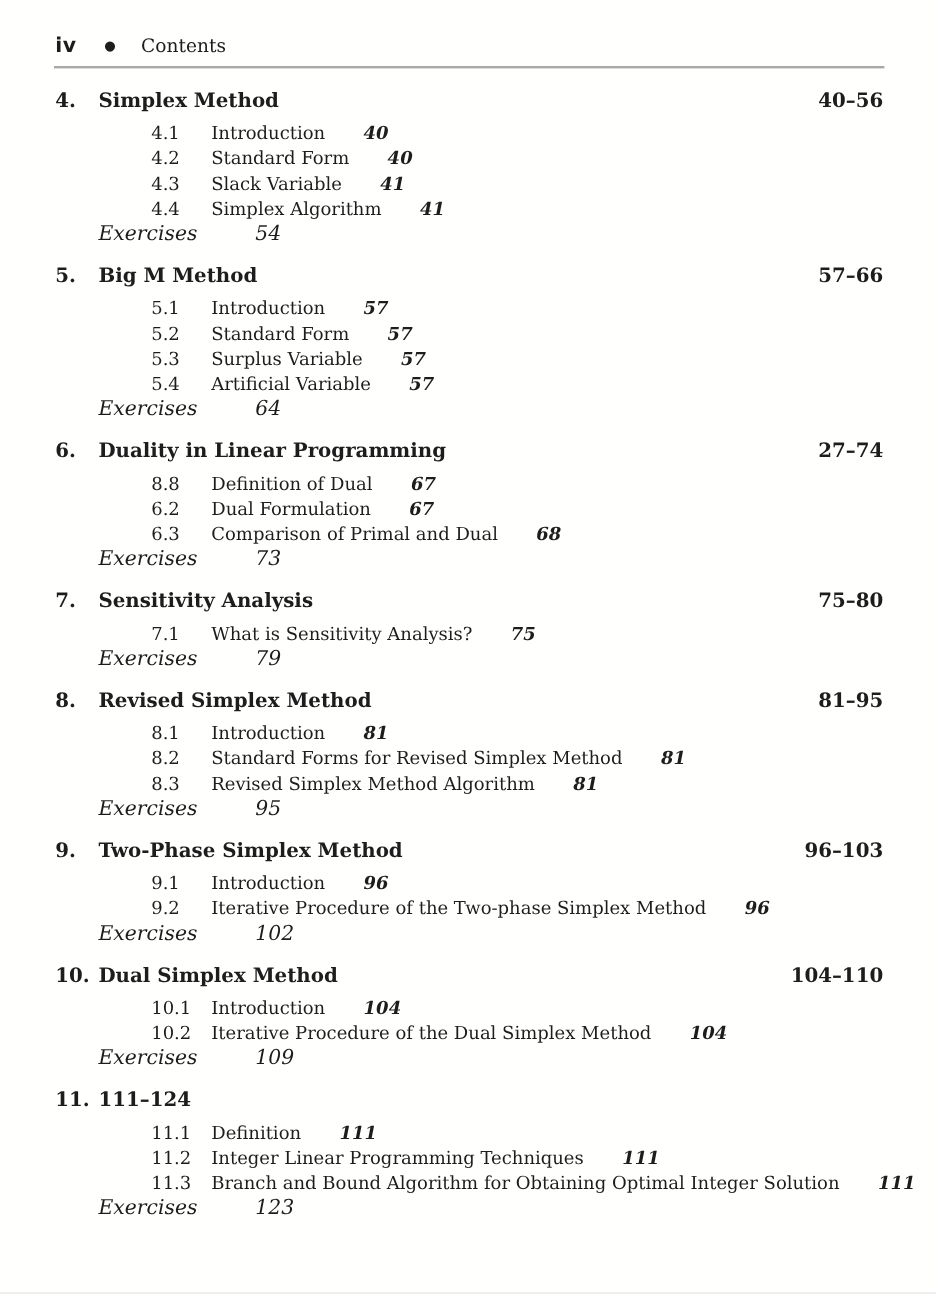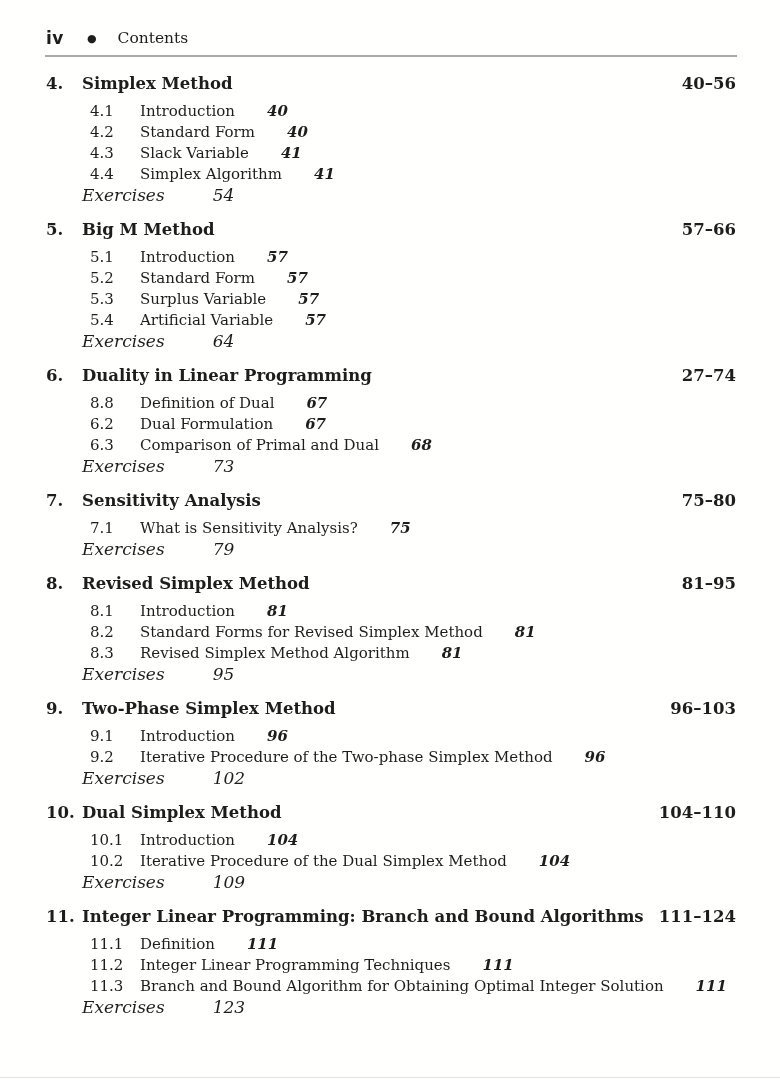--- a/index.html
+++ b/index.html
@@ -72,21 +72,21 @@
   .ch-title{ flex: 1 1 auto; padding-right: 10px; }
   .ch-pages{ flex: none; }
   .sec-row {
     display: flex;
     align-items: baseline;
     font-size: 15px;
     line-height: 21px;
     padding-left: 44px;
     white-space: nowrap;
   }
-  .sec-num  { flex: none; width: 50px; }
+  .sec-num  { flex: none; width: 50px; margin-left: 36px; }
   .sec-title{ flex: none; }
   .sec-page {
     flex: none;
     font-style: italic;
     margin-left: 32px;
     font-weight: bold;
   }
   .ex-row {
     display: flex;
     align-items: baseline;
@@ -320,21 +320,20 @@
 </div>
     <div class="ex-row">
       <span>Exercises</span>
       <span class="ex-page">109</span>
     </div>
   </div>
 
   <div class="chapter">
     <div class="ch-head">
       <span class="ch-num">11.</span>
-      <span class="ch-title">Integer Linear Programming: Branch and Bound Algorithms</span>
       <span class="ch-pages">111–124</span>
     </div>
     <div>
   <div class="sec-row">
     <span class="sec-num">11.1</span>
     <span class="sec-title">Definition</span>
     <span class="sec-page">111</span>
   </div>
 
   <div class="sec-row">

